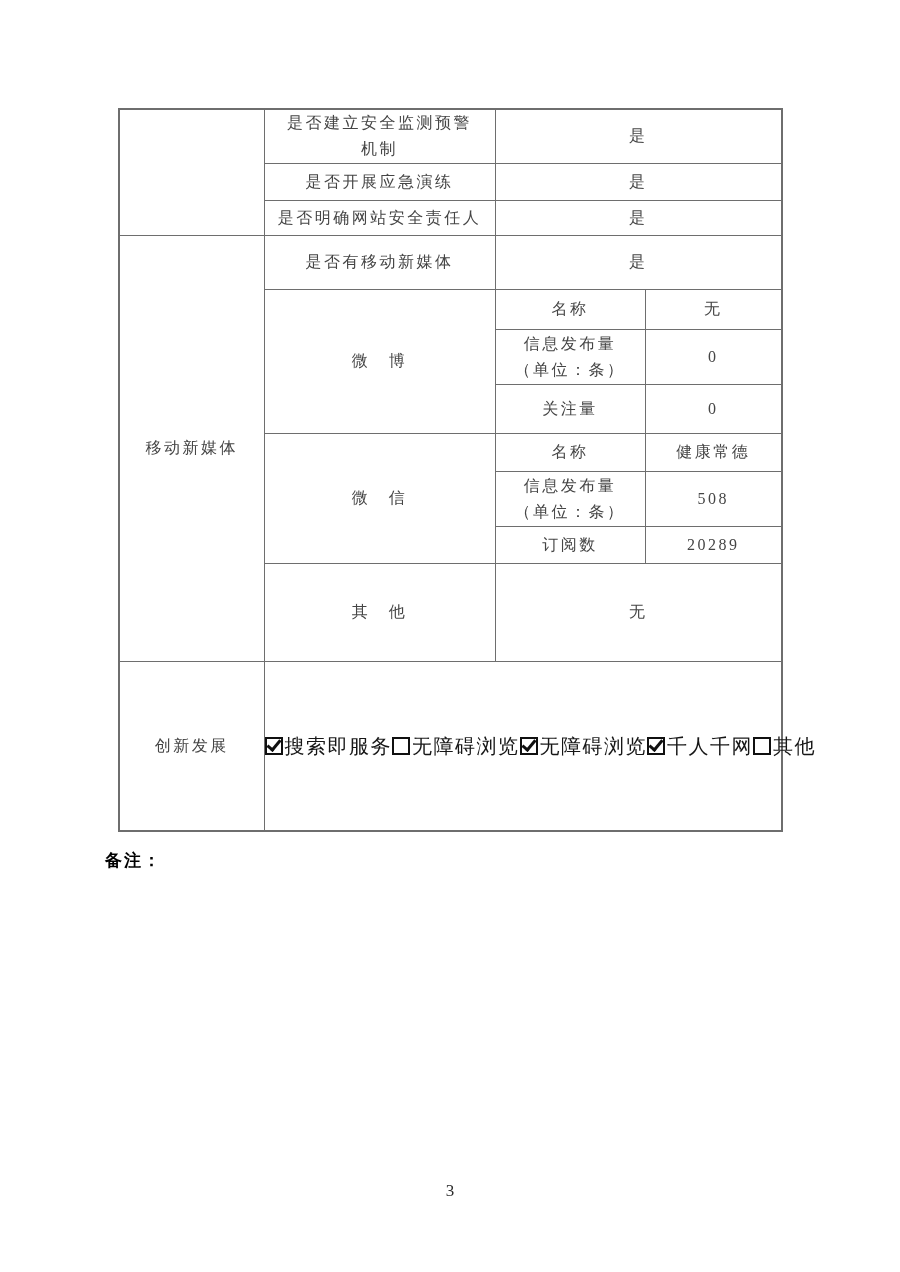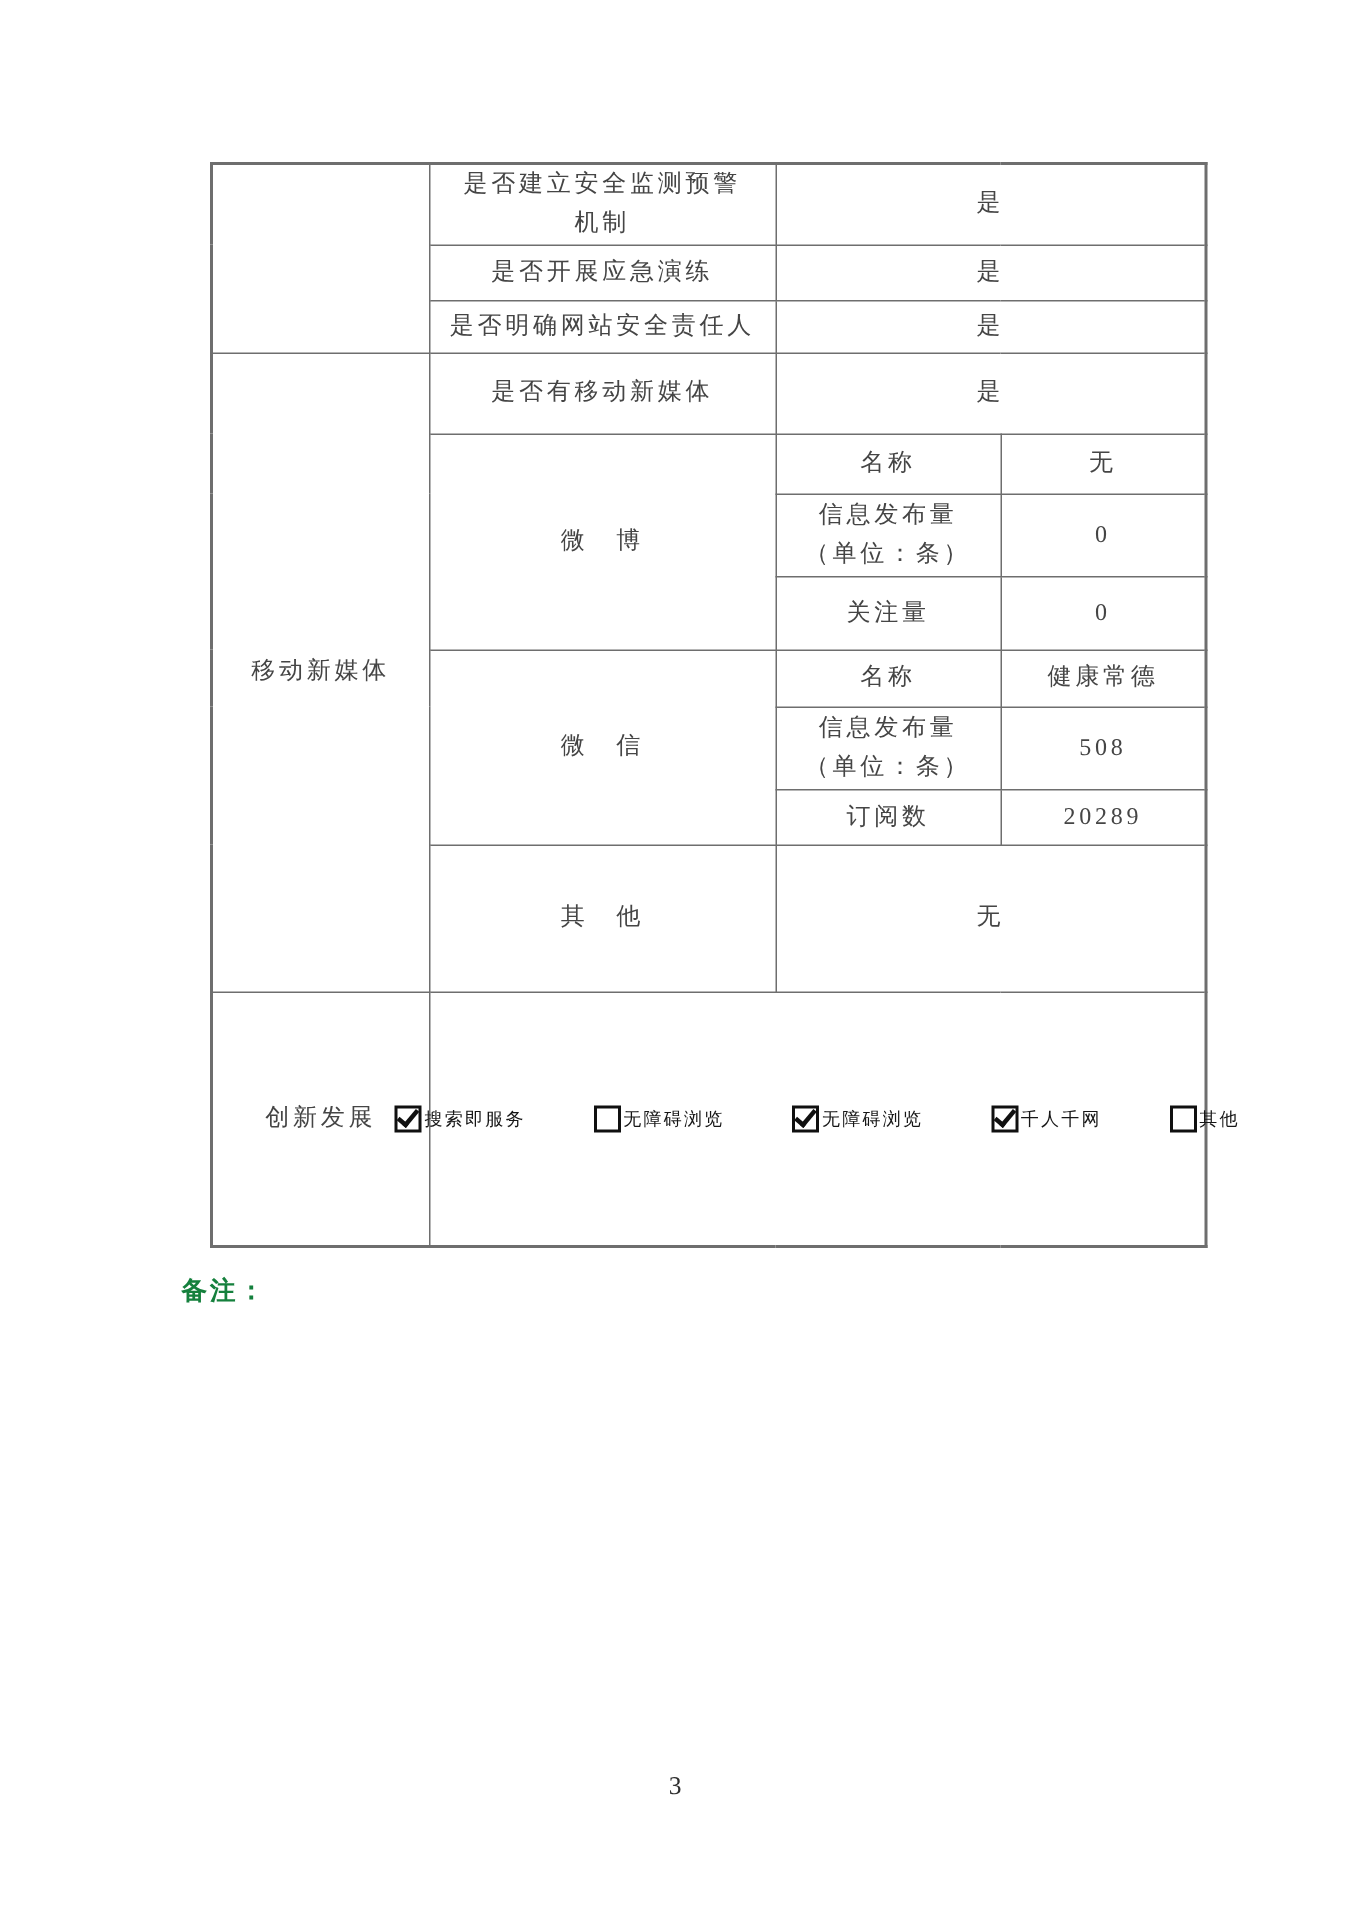--- a/index.html
+++ b/index.html
@@ -9,21 +9,21 @@
   }
   html,body{margin:0;padding:0;}
   body{
     width:900px;height:1272px;
     background:#ffffff;
     position:relative;
     font-family:"Liberation Serif","DejaVu Serif",serif;
     overflow:hidden;
   }
   .report-table{
-    position:absolute;left:140px;top:108px;
+    position:absolute;left:118px;top:108px;
     width:663px;
     border-collapse:collapse;
     table-layout:fixed;
     border:2px solid var(--border);
   }
   .report-table td{
     border:1px solid var(--border);
     padding:0;
     text-align:center;
     vertical-align:middle;
@@ -36,22 +36,22 @@
   col.c2{width:231px}
   col.c3{width:150px}
   col.c4{width:137px}
   tr.r1{height:54px} tr.r2{height:37px} tr.r3{height:35px}
   tr.r4{height:54px} tr.r5{height:40px} tr.r6{height:55px}
   tr.r7{height:49px} tr.r8{height:38px} tr.r9{height:55px}
   tr.r10{height:37px} tr.r11{height:98px} tr.r12{height:170px}
 
   td.options-cell{letter-spacing:1.5px;}
   .options{
-    display:flex;justify-content:center;align-items:center;
-    color:var(--ink);font-size:12px;white-space:nowrap;gap:45px;
+    display:flex;justify-content:space-between;align-items:center;
+    color:var(--ink);font-size:20px;white-space:nowrap;
   }
   .opt{display:inline-flex;align-items:center;}
   .cb{
     width:14px;height:14px;
     border:2.5px solid #101010;
     display:inline-block;
     margin-right:2px;
     position:relative;
     background:#fff;
     flex:0 0 auto;
@@ -59,23 +59,23 @@
   .cb.checked::after{
     content:"";
     position:absolute;
     left:3px;top:-2px;
     width:5px;height:11px;
     border-right:3px solid #101010;
     border-bottom:3px solid #101010;
     transform:rotate(40deg);
   }
   .remarks{
-    position:absolute;left:121px;top:849px;
+    position:absolute;left:105px;top:849px;
     font-size:17px;font-weight:bold;
-    color:#15803d;letter-spacing:2px;
+    color:#000000;letter-spacing:2px;
   }
   .page-num{
     position:absolute;left:0;top:1181px;width:100%;
     text-align:center;font-size:17px;color:#2e2e2e;
   }
 </style>
 </head>
 <body>
 
 <div class="page">

